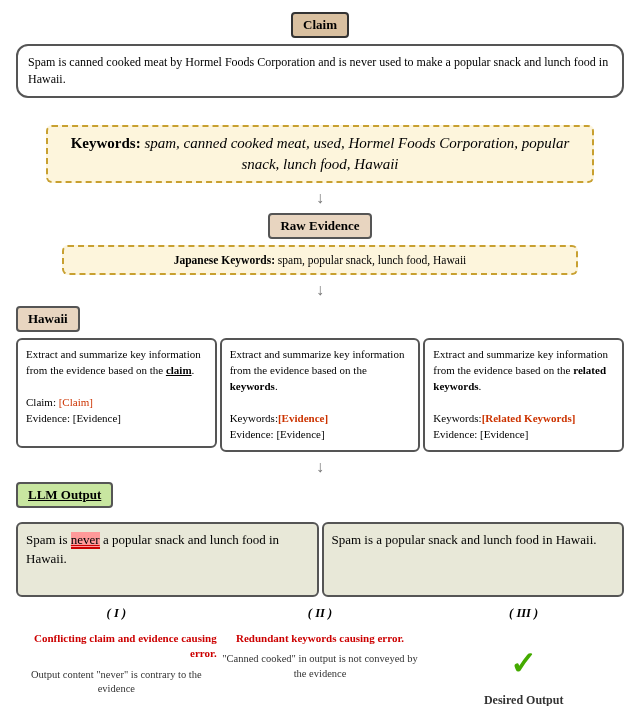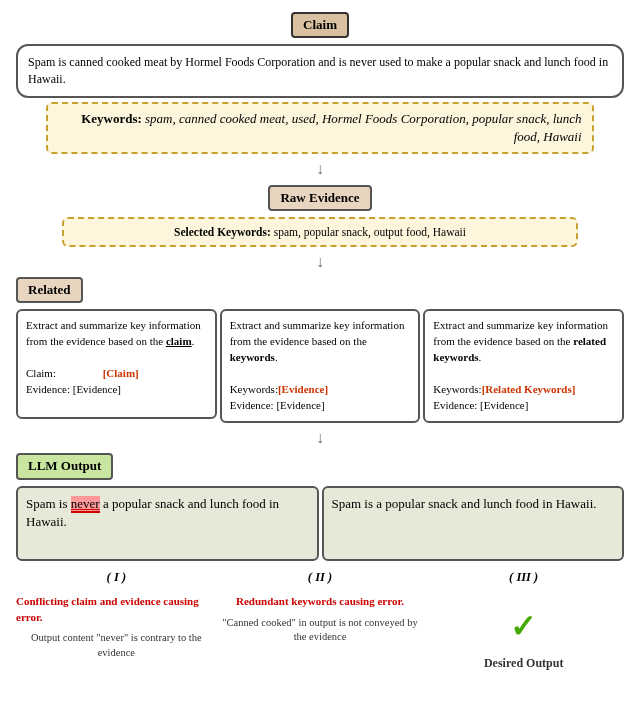--- a/index.html
+++ b/index.html
@@ -56,23 +56,24 @@
       background: #fff;
       width: 100%;
     }
 
     .keywords-box {
       border: 2px dashed #c8a030;
       border-radius: 6px;
       padding: 6px 10px;
       background: #fdf5dc;
       width: 90%;
-      text-align: right;
+      text-align: center;
       font-style: italic;
-      font-size: 13px;
+      font-size: 15px;
+      margin-top: 23px;
     }
 
     .keywords-box .kw-label {
       font-style: normal;
       font-weight: bold;
     }
 
     
     .evidence-section {
       width: 100%;
@@ -122,22 +123,21 @@
 
     .prompt-box .claim-ref {
       font-weight: bold;
       text-decoration: underline;
     }
     .prompt-box .keywords-ref {
       font-weight: bold;
     }
     .prompt-box .bracket-claim {
       color: #cc3300;
-      font-weight: bold;
-      margin-left: 44px;
+      font-weight: normal;
     }
     .prompt-box .bracket-keywords {
       color: #cc3300;
       font-weight: bold;
     }
     .prompt-box .bracket-relkw {
       color: #cc3300;
       font-weight: bold;
     }
 
@@ -171,21 +171,21 @@
       font-size: 12.5px;
       font-weight: bold;
       margin-top: 2px;
     }
 
     
     .error-text {
       color: #cc0000;
       font-weight: bold;
       font-size: 11px;
-      text-align: left;
+      text-align: right;
     }
 
     .note-text {
       font-size: 10.5px;
       text-align: center;
       color: #333;
       margin-top: 2px;
     }
 
     .desired-output {
@@ -240,29 +240,29 @@
     </div>
   </div>
 
   <div class="vert-arrow">↓</div>
 
   <div class="evidence-section">
     <div class="label-row">
       <div class="label-box">Raw Evidence</div>
     </div>
     <div class="selected-kw-box">
-      <span class="kw-label">Selected Keywords:</span>
-      <span>spam, popular snack, output food, Hawaii</span>
+      <span class="kw-label">Japanese Keywords:</span>
+      <span>spam, popular snack, lunch food, Hawaii</span>
     </div>
   </div>
 
   <div class="vert-arrow">↓</div>
 
   <div style="display:flex; width:100%; margin-bottom:2px;">
-    <div class="label-box" style="font-size:13px;">Related</div>
+    <div class="label-box" style="font-size:13px;">Hawaii</div>
   </div>
 
   <div class="columns-container">
 
     <div class="column">
       <div class="prompt-box">
         <span>Extract and summarize key information from the evidence based on the </span><span class="claim-ref">claim</span><span>.</span><br><br>
         <span>Claim: </span><span class="bracket-claim">[Claim]</span><br>
         <span>Evidence: [Evidence]</span>
       </div>
@@ -280,21 +280,21 @@
       <div class="prompt-box">
         <span>Extract and summarize key information from the evidence based on the </span><span class="keywords-ref">related keywords</span><span>.</span><br><br>
         <span>Keywords:</span><span class="bracket-relkw">[Related Keywords]</span><br>
         <span>Evidence:  [Evidence]</span>
       </div>
     </div>
   </div>
 
   <div class="vert-arrow">↓</div>
 
-  <div style="display:flex; width:100%; margin-bottom:2px;">
+  <div style="display:flex; width:100%; margin-bottom:10px;text-decoration:underline;">
     <div class="label-box green" style="font-size:13px;">LLM Output</div>
   </div>
 
   <div class="columns-container">
 
     <div class="column">
       <div class="llm-box">
         <span>Spam is </span><span class="highlight-red">never</span><span> a popular snack and lunch food in Hawaii.</span>
       </div>
     </div>

